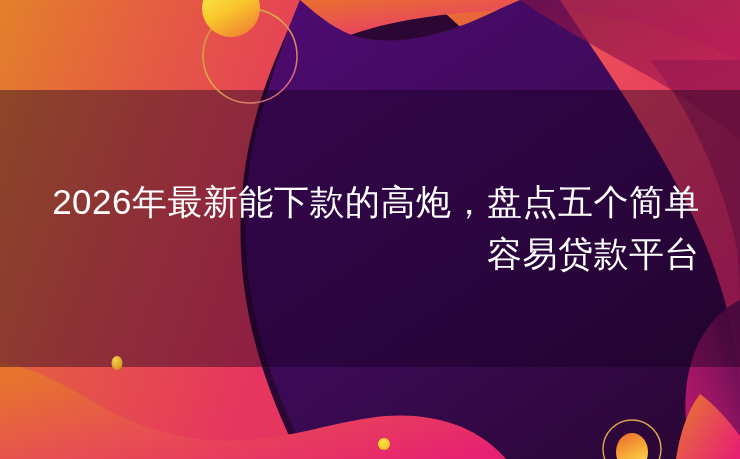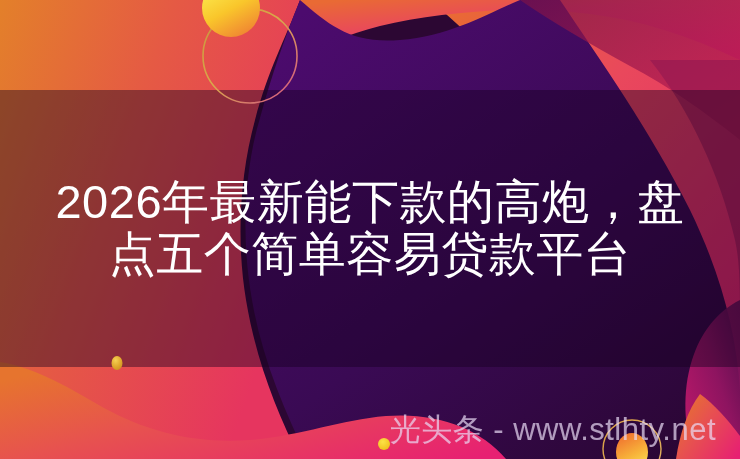--- a/index.html
+++ b/index.html
@@ -35,24 +35,24 @@
     width: 740px;
     height: 459px;
     display: flex;
     align-items: center;
     justify-content: center;
     pointer-events: none;
   }
 
   .title-text {
     width: 660px;
-    text-align: center;
+    text-align: right;
     color: #ffffff;
     font-family: "Liberation Sans", sans-serif;
-    font-size: 47px;
+    font-size: 35px;
     line-height: 52px;
     letter-spacing: 0.5px;
     font-weight: 400;
     margin: 0;
     padding: 0;
     transform: translateY(-2px);
   }
 
   .watermark-layer {
     position: absolute;
@@ -194,17 +194,14 @@
 
     <ellipse cx="117" cy="363" rx="5.5" ry="7" fill="url(#gDotLeft)"></ellipse>
 
     <circle cx="384" cy="444" r="6" fill="url(#gDotRight)"></circle>
   </svg>
 
   <div class="title-layer">
     <h1 class="title-text">2026年最新能下款的高炮，盘点五个简单容易贷款平台</h1>
   </div>
 
-  <div class="watermark-layer">
-    <div class="watermark-text">光头条 - www.stlhty.net</div>
-  </div>
 
 </div>
 
 </body></html>

